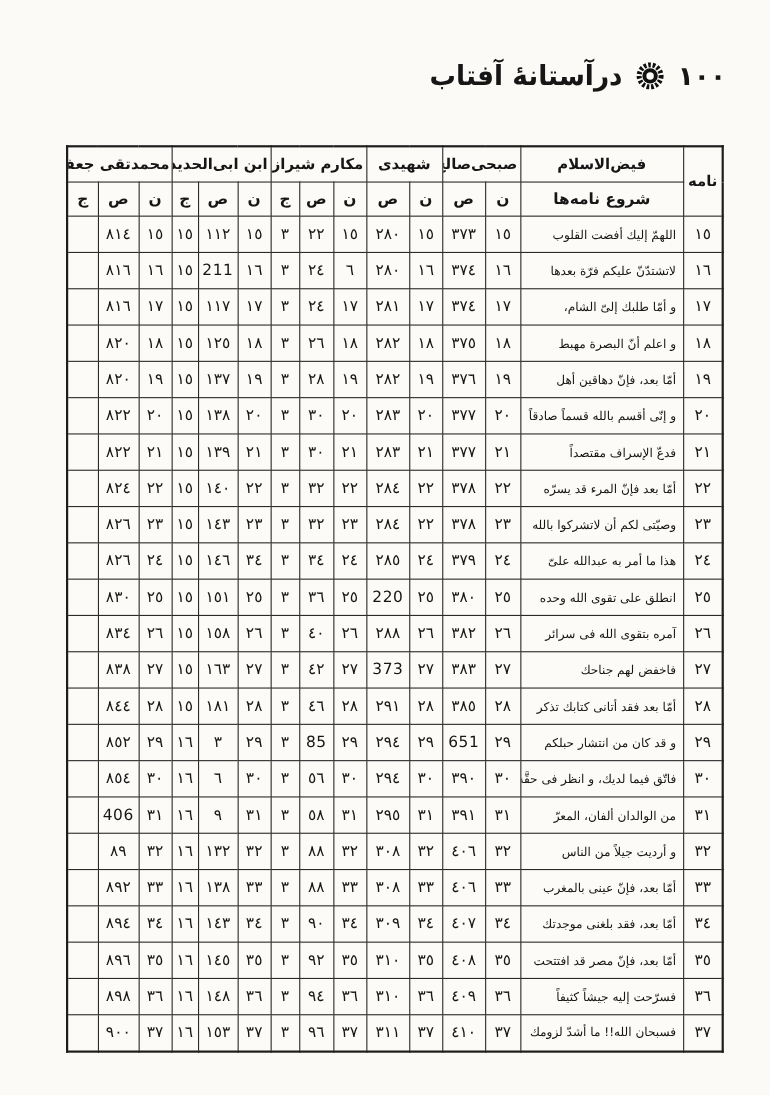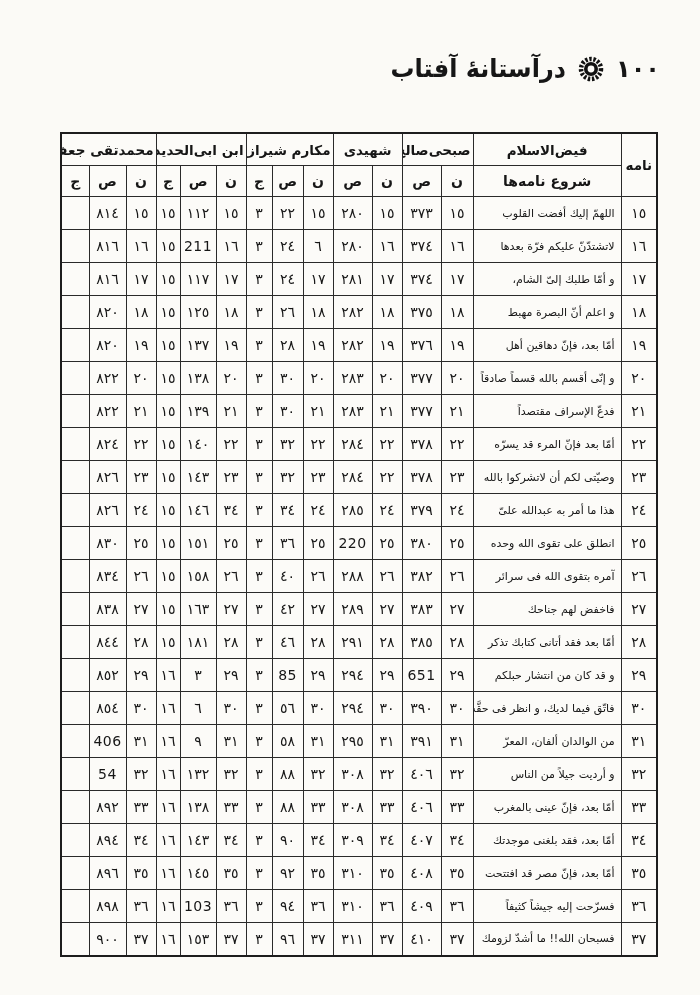--- a/index.html
+++ b/index.html
@@ -324,21 +324,21 @@
           <td class="num">٢٦</td>
           <td class="num">٨٣٤</td>
           <td class="num"></td>
         </tr>
         <tr>
           <td class="num">٢٧</td>
           <td class="txt">فاخفض لهم جناحك</td>
           <td class="num">٢٧</td>
           <td class="num">٣٨٣</td>
           <td class="num">٢٧</td>
-          <td class="num">٢٨٩</td>
+          <td class="num">373</td>
           <td class="num">٢٧</td>
           <td class="num">٤٢</td>
           <td class="num">٣</td>
           <td class="num">٢٧</td>
           <td class="num">١٦٣</td>
           <td class="num">١٥</td>
           <td class="num">٢٧</td>
           <td class="num">٨٣٨</td>
           <td class="num"></td>
         </tr>
@@ -417,21 +417,21 @@
           <td class="num">٤٠٦</td>
           <td class="num">٣٢</td>
           <td class="num">٣٠٨</td>
           <td class="num">٣٢</td>
           <td class="num">٨٨</td>
           <td class="num">٣</td>
           <td class="num">٣٢</td>
           <td class="num">١٣٢</td>
           <td class="num">١٦</td>
           <td class="num">٣٢</td>
-          <td class="num">54</td>
+          <td class="num">٨٩</td>
           <td class="num"></td>
         </tr>
         <tr>
           <td class="num">٣٣</td>
           <td class="txt">أمّا بعد، فإنّ عينى بالمغرب</td>
           <td class="num">٣٣</td>
           <td class="num">٤٠٦</td>
           <td class="num">٣٣</td>
           <td class="num">٣٠٨</td>
           <td class="num">٣٣</td>
@@ -482,21 +482,21 @@
           <td class="num">٣٦</td>
           <td class="txt">فسرّحت إليه جيشاً كثيفاً</td>
           <td class="num">٣٦</td>
           <td class="num">٤٠٩</td>
           <td class="num">٣٦</td>
           <td class="num">٣١٠</td>
           <td class="num">٣٦</td>
           <td class="num">٩٤</td>
           <td class="num">٣</td>
           <td class="num">٣٦</td>
-          <td class="num">103</td>
+          <td class="num">١٤٨</td>
           <td class="num">١٦</td>
           <td class="num">٣٦</td>
           <td class="num">٨٩٨</td>
           <td class="num"></td>
         </tr>
         <tr>
           <td class="num">٣٧</td>
           <td class="txt">فسبحان الله!! ما أشدّ لزومك</td>
           <td class="num">٣٧</td>
           <td class="num">٤١٠</td>

